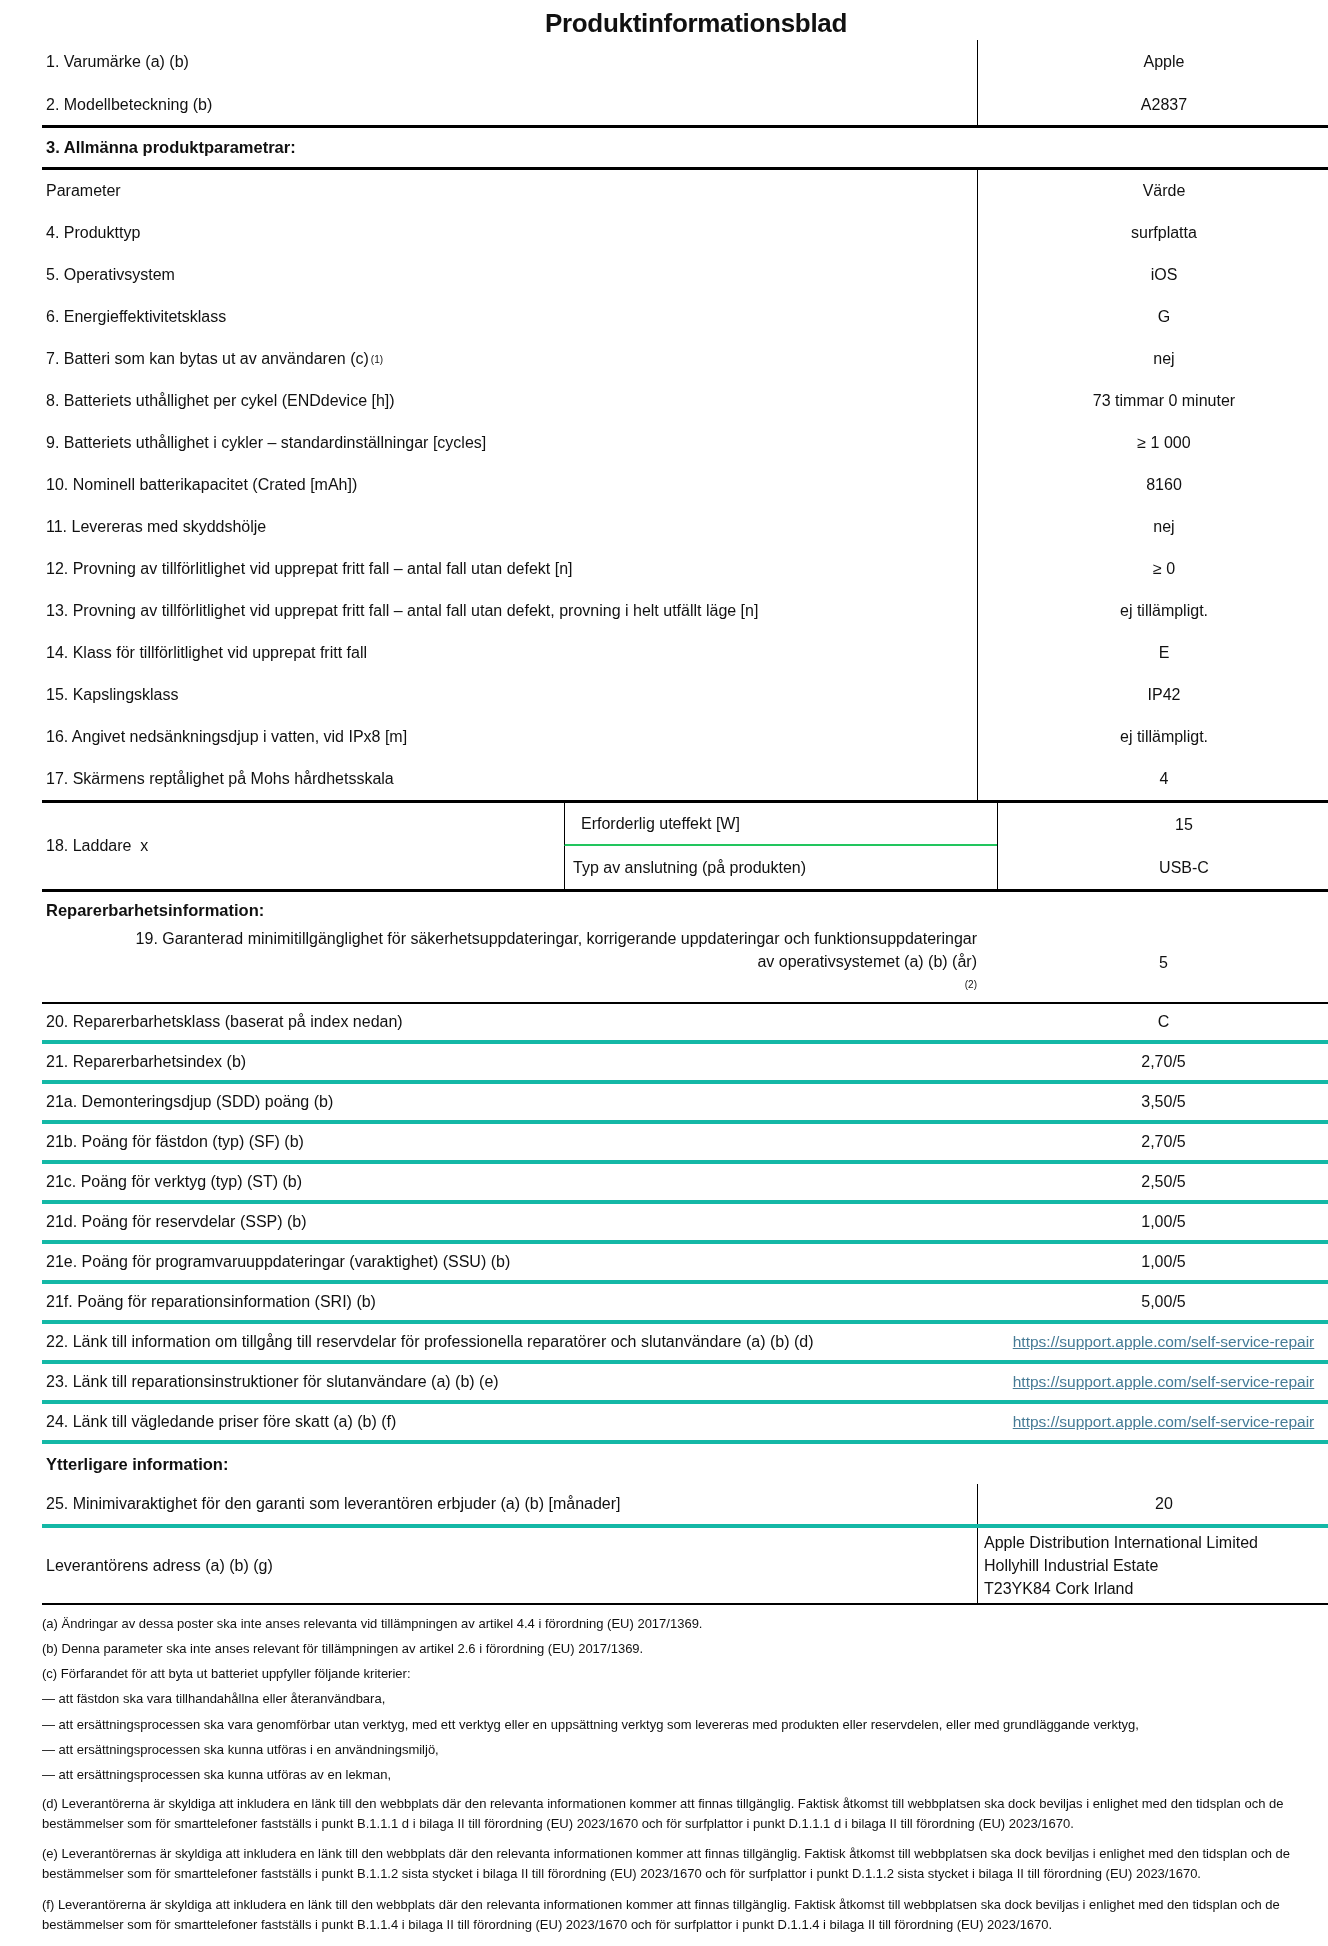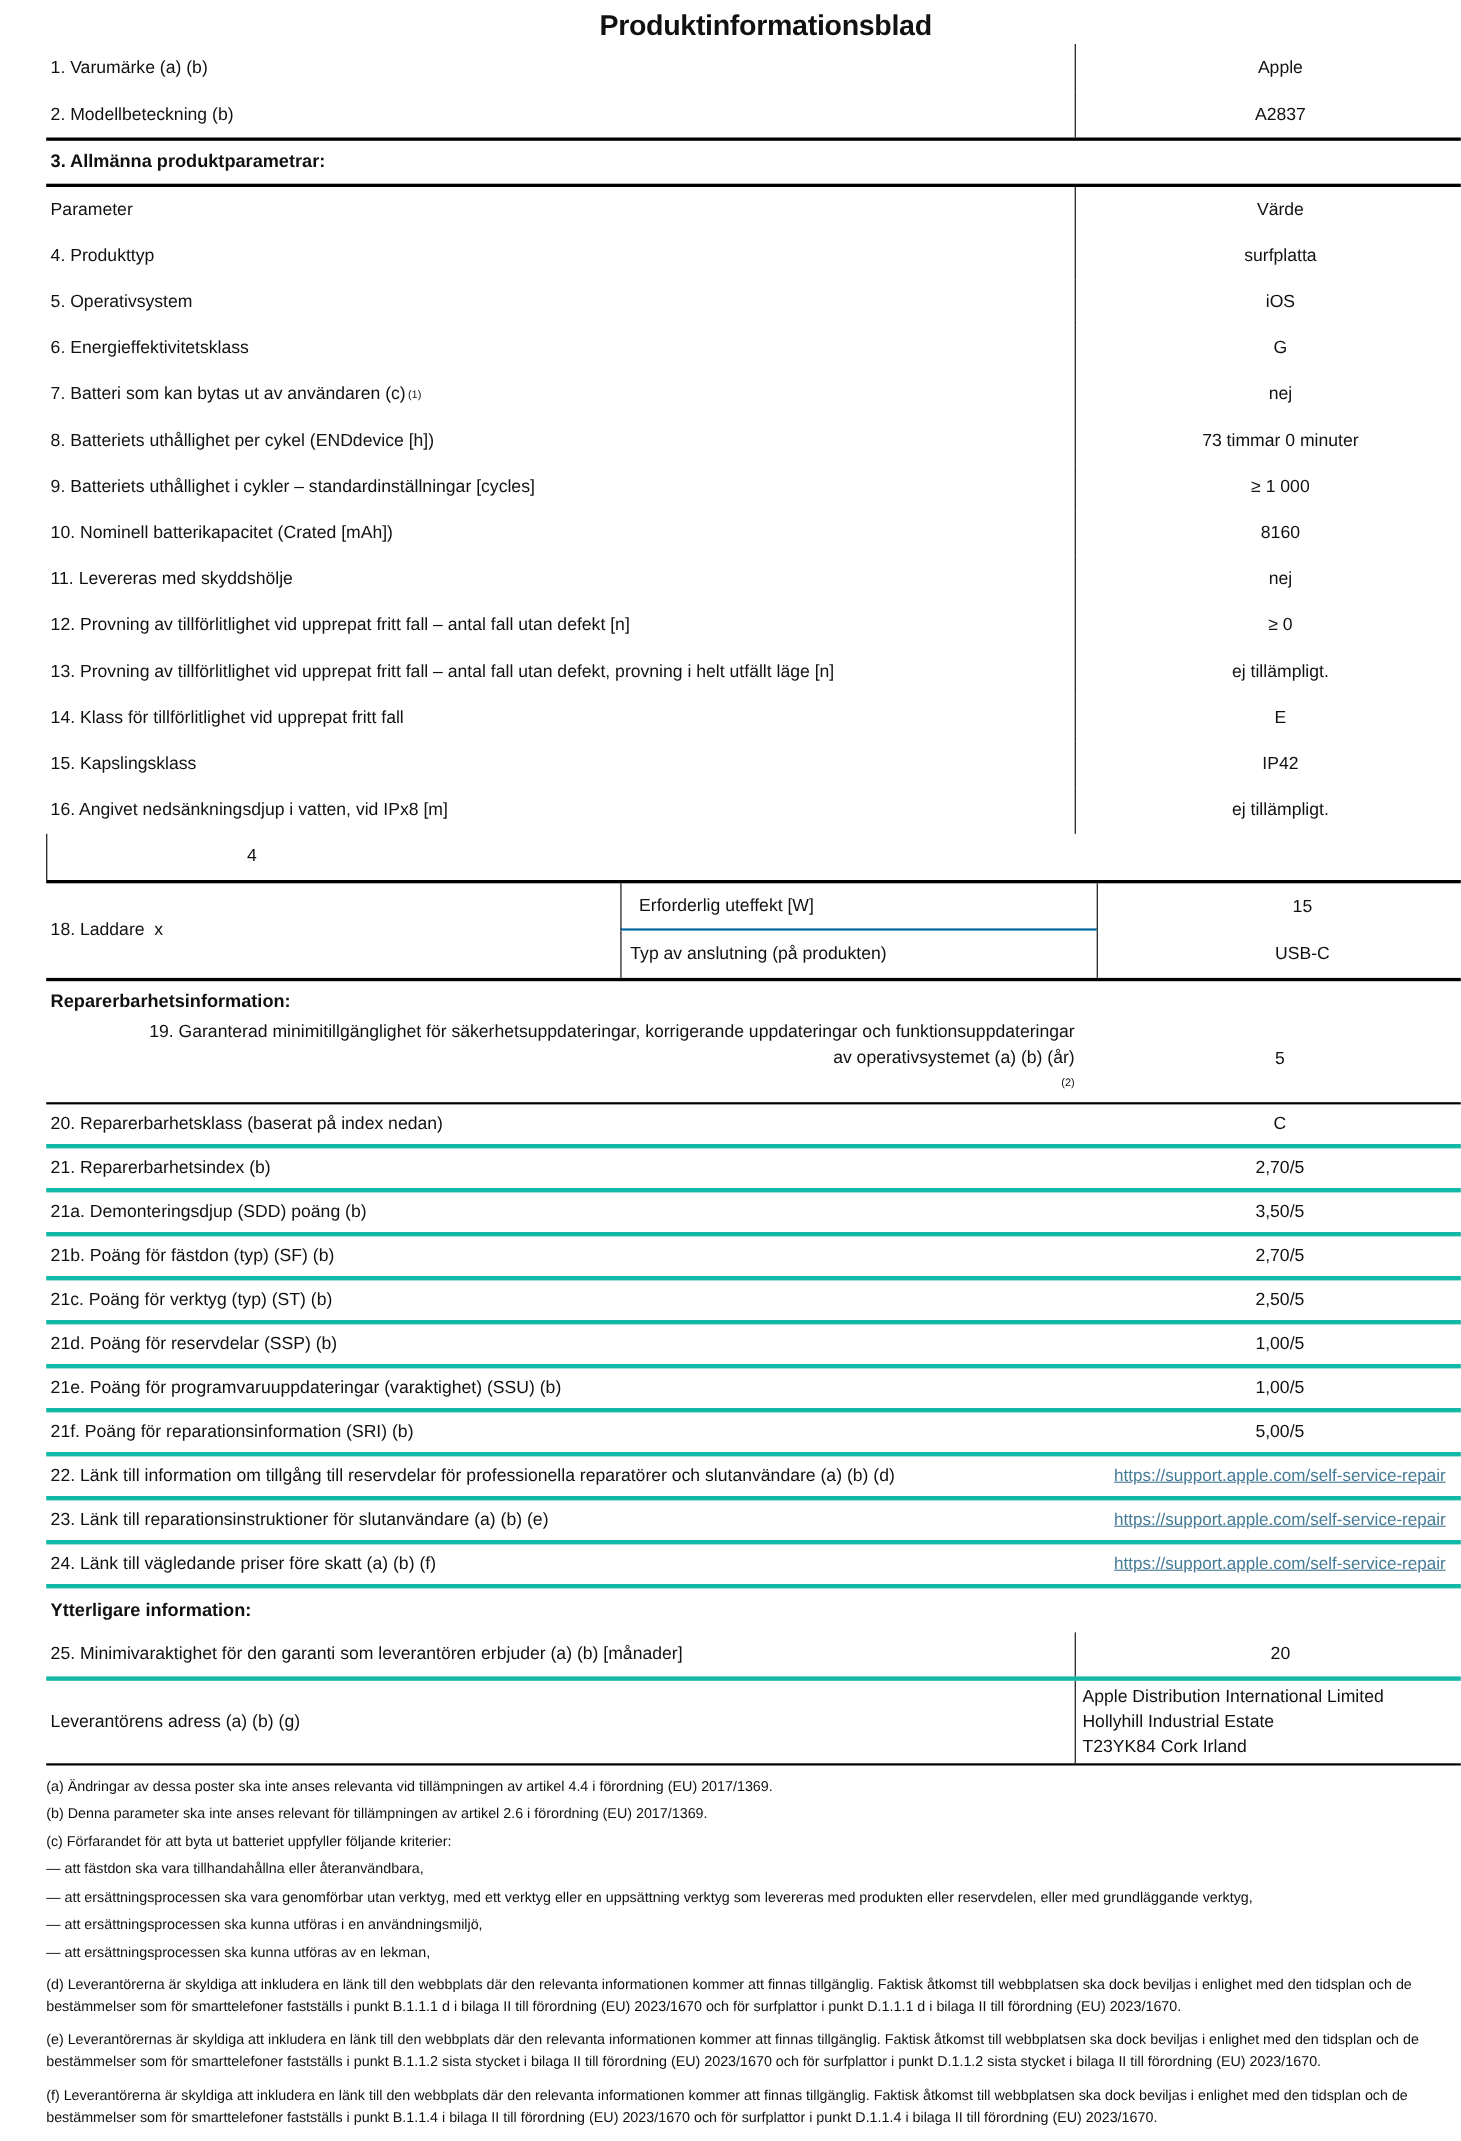--- a/index.html
+++ b/index.html
@@ -22,21 +22,21 @@
   .sect-head.h42 { height: 42px; }
   .sect-head.h40 { height: 40px; }
   .sect-head.h30 { height: 32px; padding-top: 4px; }
 
   sup { font-size: 10px; vertical-align: 7px; margin-left: 2px; }
 
   
   .charger { display: grid; grid-template-columns: 522px 433px 373px; border-top: 3px solid #000; border-bottom: 3px solid #000; font-size: 16px; }
   .charger .c-label { grid-row: 1 / span 2; display: flex; align-items: center; padding-left: 4px; white-space: pre-wrap; }
   .charger .c-sub { border-left: 1px solid #000; display: flex; align-items: center; padding-left: 8px; min-height: 43px; }
-  .charger .c-sub.sep { border-bottom: 2px solid #0369a1; padding-left: 16px; }
+  .charger .c-sub.sep { border-bottom: 2px solid #22c55e; padding-left: 16px; }
   .charger .c-val { border-left: 1px solid #000; display: flex; align-items: center; justify-content: center; }
 
   
   .row19 { display: flex; align-items: stretch; border-bottom: 2px solid #000; min-height: 52px; font-size: 16px; }
   .row19 .lines { flex: 1; padding: 3px 0 1px 4px; line-height: 23px; }
   .row19 .lines span { display: block; text-align: right; }
   .row19 .val { width: 373px; display: flex; align-items: center; justify-content: center; }
 
   a.link { color: #467b96; text-decoration: underline; font-size: 15.5px; white-space: nowrap; }
 
@@ -121,20 +121,21 @@
   </div>
   <div class="row">
     <div class="lbl">15. Kapslingsklass</div>
     <div class="val div">IP42</div>
   </div>
   <div class="row">
     <div class="lbl">16. Angivet nedsänkningsdjup i vatten, vid IPx8 [m]</div>
     <div class="val div">ej tillämpligt.</div>
   </div>
   <div class="row">
+    <div class="lbl">17. Skärmens reptålighet på Mohs hårdhetsskala</div>
     <div class="val div">4</div>
   </div>
 
   <div class="charger">
     <div class="c-label">18. Laddare  x</div>
     <div class="c-sub sep">Erforderlig uteffekt [W]</div>
     <div class="c-val">15</div>
     <div class="c-sub">Typ av anslutning (på produkten)</div>
     <div class="c-val">USB-C</div>
   </div>

